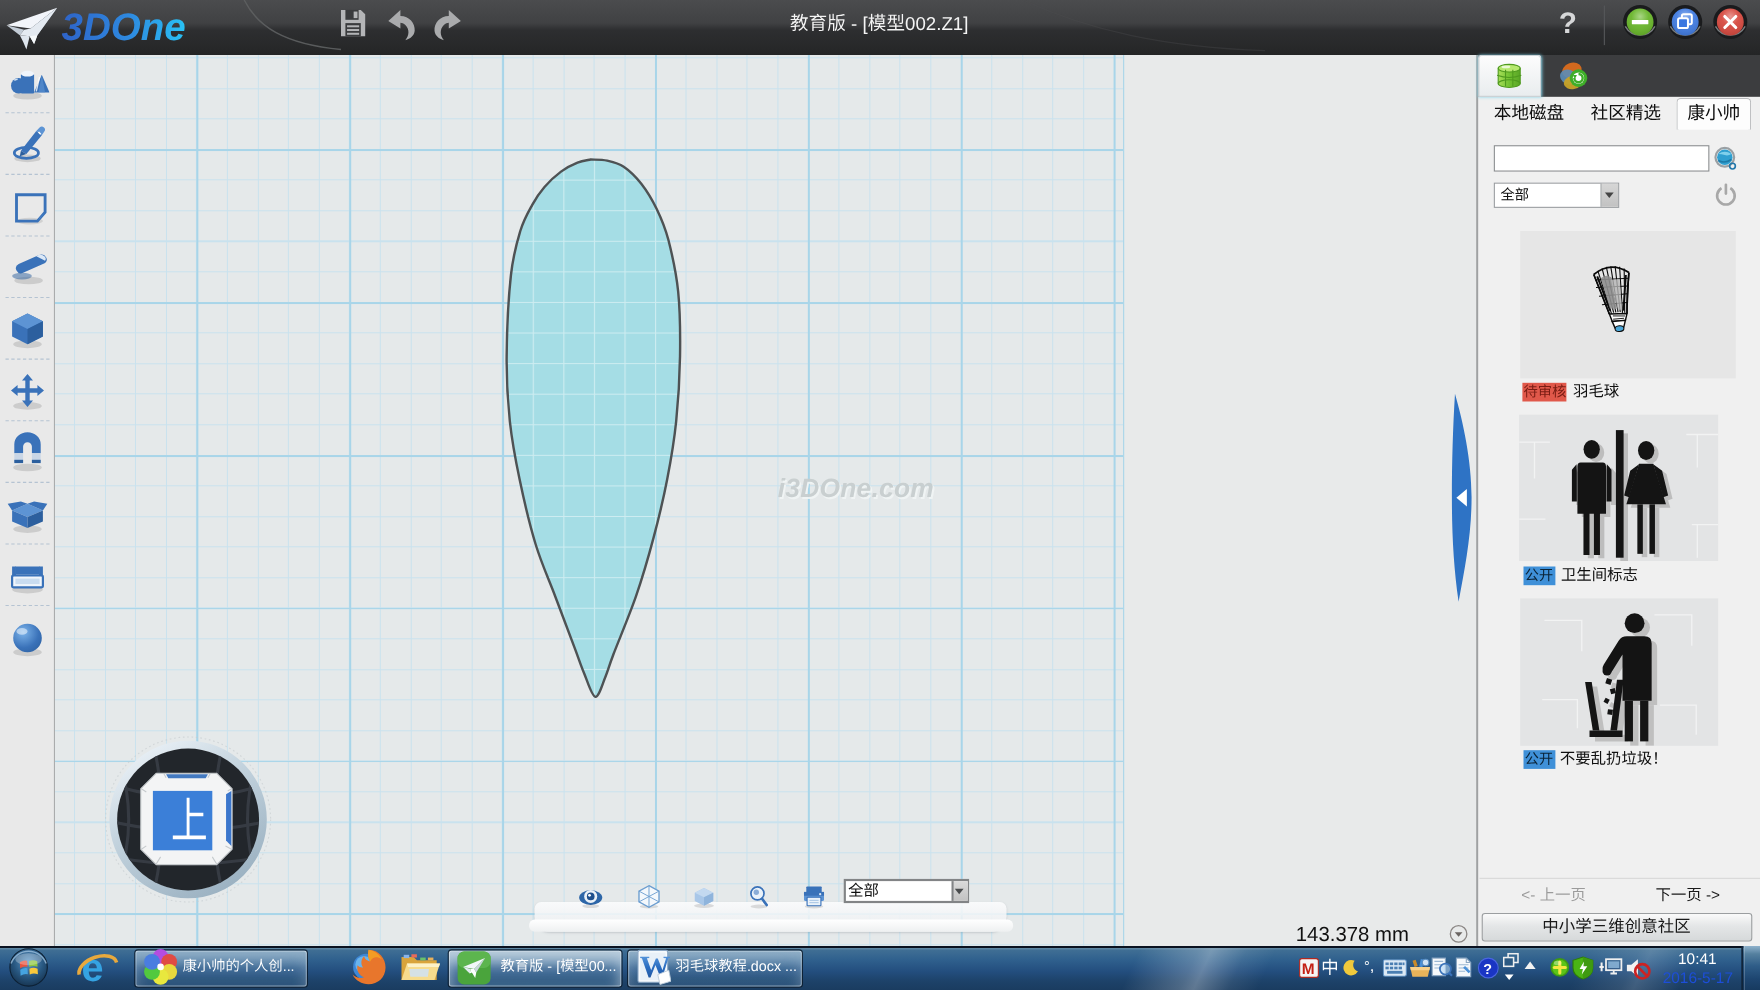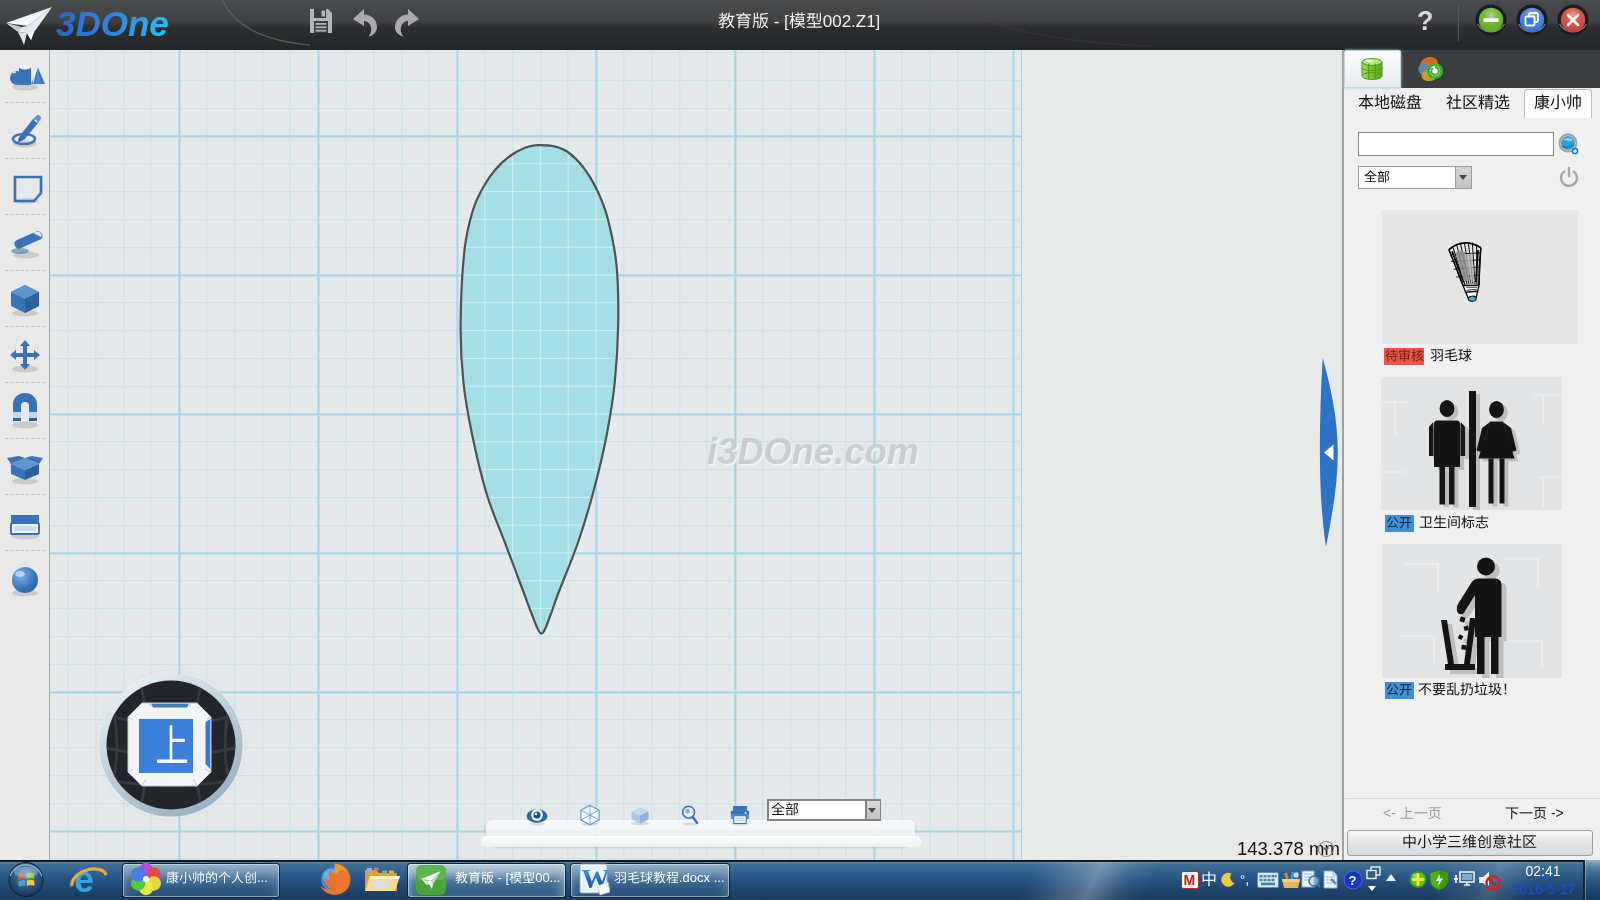--- a/index.html
+++ b/index.html
@@ -237,21 +237,21 @@
     <div style="position:absolute;left:1342px;top:50px;width:2px;height:810px;background:#9fa1a2"></div>
     <div style="position:absolute;left:50px;top:50px;width:972px;height:810px;
 background-color:#e5e9ea;
 background-image:
 repeating-linear-gradient(to right, #a8d5e9 0px, #a8d5e9 1.6px, transparent 1.6px, transparent 139px),
 repeating-linear-gradient(to bottom, #a8d5e9 0px, #a8d5e9 1.6px, transparent 1.6px, transparent 139px),
 repeating-linear-gradient(to right, #c9e2ee 0px, #c9e2ee 1px, transparent 1px, transparent 27.8px),
 repeating-linear-gradient(to bottom, #c9e2ee 0px, #c9e2ee 1px, transparent 1px, transparent 27.8px);
 background-position: 128.5px 0, 0 85.5px, 17.3px 0, 0 2.1px;
 border-right:1.6px solid #a8d5e9;box-sizing:border-box"></div>
-    <div style="position:absolute;left:707px;top:431px;font-family:'Liberation Sans';font-style:italic;font-weight:bold;font-size:36px;letter-spacing:0.2px;color:#c6cdce;text-shadow:1.5px 1.5px 0 #f2f6f6;opacity:0.9">i3DOne.com</div>
+    <div style="position:absolute;left:707px;top:431px;font-family:'Liberation Sans';font-style:italic;font-weight:bold;font-size:24px;letter-spacing:0.2px;color:#c6cdce;text-shadow:1.5px 1.5px 0 #f2f6f6;opacity:0.9">i3DOne.com</div>
     <svg width="200" height="520" viewBox="0 0 200 520" style="position:absolute;left:440px;top:130px">
 <defs>
 <pattern id="inGrid" x="16.5" y="5.5" width="27.8" height="27.8" patternUnits="userSpaceOnUse">
 <path d="M0.5,0 V27.8 M0,0.5 H27.8" stroke="#ffffff" stroke-width="1" fill="none" opacity="0.45"></path>
 </pattern>
 <clipPath id="tclip">
           <path d="M97.0,15.0 C95.0,15.5 89.5,16.0 85.0,17.8 C80.5,19.6 75.0,22.3 70.0,26.0 C65.0,29.7 59.3,35.0 55.0,40.0 C50.7,45.0 47.7,49.3 44.0,56.0 C40.3,62.7 36.2,69.3 33.0,80.0 C29.8,90.7 26.6,101.0 24.5,120.0 C22.4,139.0 20.8,171.8 20.6,194.0 C20.4,216.2 21.5,234.3 23.5,253.0 C25.5,271.7 28.5,287.3 32.4,306.0 C36.3,324.7 41.6,347.3 47.0,365.0 C52.4,382.7 58.8,396.3 64.7,412.0 C70.6,427.7 78.0,447.3 82.4,459.0 C86.8,470.7 87.9,474.6 91.0,482.0 C94.1,489.4 98.0,503.0 101.2,503.5 C104.5,504.0 107.8,491.4 110.5,485.0 C113.2,478.6 113.0,477.2 117.6,465.0 C122.2,452.8 132.1,429.7 138.2,412.0 C144.3,394.3 149.4,376.7 154.1,359.0 C158.8,341.3 163.1,323.7 166.5,306.0 C169.9,288.3 172.8,271.7 174.7,253.0 C176.6,234.3 177.9,213.7 178.2,194.0 C178.5,174.3 178.3,152.7 176.5,135.0 C174.7,117.3 170.8,100.5 167.6,88.0 C164.3,75.5 161.1,68.5 157.0,60.0 C152.9,51.5 148.0,43.4 143.0,37.0 C138.0,30.6 132.2,25.0 127.0,21.5 C121.8,18.0 117.0,17.1 112.0,16.0 C107.0,14.9 99.5,15.2 97.0,15.0 Z"></path>
         </clipPath>
 </defs>
 <path d="M97.0,15.0 C95.0,15.5 89.5,16.0 85.0,17.8 C80.5,19.6 75.0,22.3 70.0,26.0 C65.0,29.7 59.3,35.0 55.0,40.0 C50.7,45.0 47.7,49.3 44.0,56.0 C40.3,62.7 36.2,69.3 33.0,80.0 C29.8,90.7 26.6,101.0 24.5,120.0 C22.4,139.0 20.8,171.8 20.6,194.0 C20.4,216.2 21.5,234.3 23.5,253.0 C25.5,271.7 28.5,287.3 32.4,306.0 C36.3,324.7 41.6,347.3 47.0,365.0 C52.4,382.7 58.8,396.3 64.7,412.0 C70.6,427.7 78.0,447.3 82.4,459.0 C86.8,470.7 87.9,474.6 91.0,482.0 C94.1,489.4 98.0,503.0 101.2,503.5 C104.5,504.0 107.8,491.4 110.5,485.0 C113.2,478.6 113.0,477.2 117.6,465.0 C122.2,452.8 132.1,429.7 138.2,412.0 C144.3,394.3 149.4,376.7 154.1,359.0 C158.8,341.3 163.1,323.7 166.5,306.0 C169.9,288.3 172.8,271.7 174.7,253.0 C176.6,234.3 177.9,213.7 178.2,194.0 C178.5,174.3 178.3,152.7 176.5,135.0 C174.7,117.3 170.8,100.5 167.6,88.0 C164.3,75.5 161.1,68.5 157.0,60.0 C152.9,51.5 148.0,43.4 143.0,37.0 C138.0,30.6 132.2,25.0 127.0,21.5 C121.8,18.0 117.0,17.1 112.0,16.0 C107.0,14.9 99.5,15.2 97.0,15.0 Z" fill="#a5dde5"></path>
@@ -336,21 +336,21 @@
 </svg>
     <div style="position:absolute;left:767px;top:799px;width:114px;height:22px;background:#fff;border:2px solid #828486;box-sizing:border-box"></div>
     <div style="position:absolute;left:771px;top:802px;">
       <svg width="29.0" height="16.2" viewBox="0 0 29.0 16.2" style="display:block">
         <use href="#c5168" transform="translate(0.0 12.25) scale(0.014000 -0.014000)" fill="#111111"></use>
         <use href="#c90e8" transform="translate(14.0 12.25) scale(0.014000 -0.014000)" fill="#111111"></use>
       </svg>
     </div>
     <div style="position:absolute;left:865px;top:801px;width:15px;height:18px;background:linear-gradient(#dadada,#c2c2c2);border-left:2px solid #828486;box-sizing:border-box"></div>
     <div style="position:absolute;left:868px;top:808px;width:0;height:0;border-left:4.5px solid transparent;border-right:4.5px solid transparent;border-top:5.5px solid #4a4c4e"></div>
-    <div style="position:absolute;left:1237px;top:838px;font-family:'Liberation Sans';font-size:18.5px;color:#111">143.378 mm</div>
+    <div style="position:absolute;left:1178px;top:838px;font-family:'Liberation Sans';font-size:18.5px;color:#111">143.378 mm</div>
     <svg width="18" height="18" style="position:absolute;left:1317px;top:840px">
 <circle cx="9" cy="9" r="7.5" fill="none" stroke="#8a8684" stroke-width="1.2"></circle>
 <path d="M5.5,7.5 L12.5,7.5 L9,11.5 Z" fill="#6a6562"></path>
 </svg>
     <svg width="24" height="200" viewBox="0 0 24 200" style="position:absolute;left:1316px;top:352px">
 <path d="M6.7,6 C4.8,37 3.9,67 3.9,100 C3.9,134 5.5,164 10,195 C15.8,164 21.8,134 21.8,100 C21.8,67 14.2,32 6.7,6 Z" fill="#2e73c5"></path>
 <path d="M17.5,92.5 L17.5,108.5 L8,100.5 Z" fill="#ffffff"></path>
 </svg>
     <div style="position:absolute;left:1344px;top:50px;width:256px;height:810px;background:#f0f0f0"></div>
     <div style="position:absolute;left:1344px;top:50px;width:256px;height:38px;background:#3c3d3f"></div>
@@ -779,14 +779,14 @@
 <rect x="8" y="2" width="14" height="10" fill="none" stroke="#f0f0f0" stroke-width="1.6"></rect>
 <rect x="10" y="4" width="10" height="6" fill="#9ec8e8" opacity="0.7"></rect>
 <path d="M12,15 H18 M15,12 V15" stroke="#f0f0f0" stroke-width="1.6"></path>
 <path d="M2,9 L6,9 M4,5 L4,13" stroke="#f0f0f0" stroke-width="1.8"></path>
 </svg>
     <svg width="24" height="22" style="position:absolute;left:1477px;top:869px">
 <path d="M2,8 L6,8 L12,3 L12,19 L6,14 L2,14 Z" fill="#f2f2f2"></path>
 <circle cx="16" cy="14" r="6.5" fill="none" stroke="#cc2222" stroke-width="2.4"></circle>
 <path d="M11.5,9.5 L20.5,18.5" stroke="#cc2222" stroke-width="2.4"></path>
 </svg>
-    <div style="position:absolute;left:1513px;top:863px;width:60px;text-align:center;color:#fff;font-family:'Liberation Sans';font-size:14px">02:41</div>
+    <div style="position:absolute;left:1513px;top:863px;width:60px;text-align:center;color:#fff;font-family:'Liberation Sans';font-size:14px">10:41</div>
     <div style="position:absolute;left:1505px;top:881px;width:77px;text-align:center;color:#1d4ed8;font-family:'Liberation Sans';font-size:14px">2016-5-17</div>
   </div>
 </body></html>

